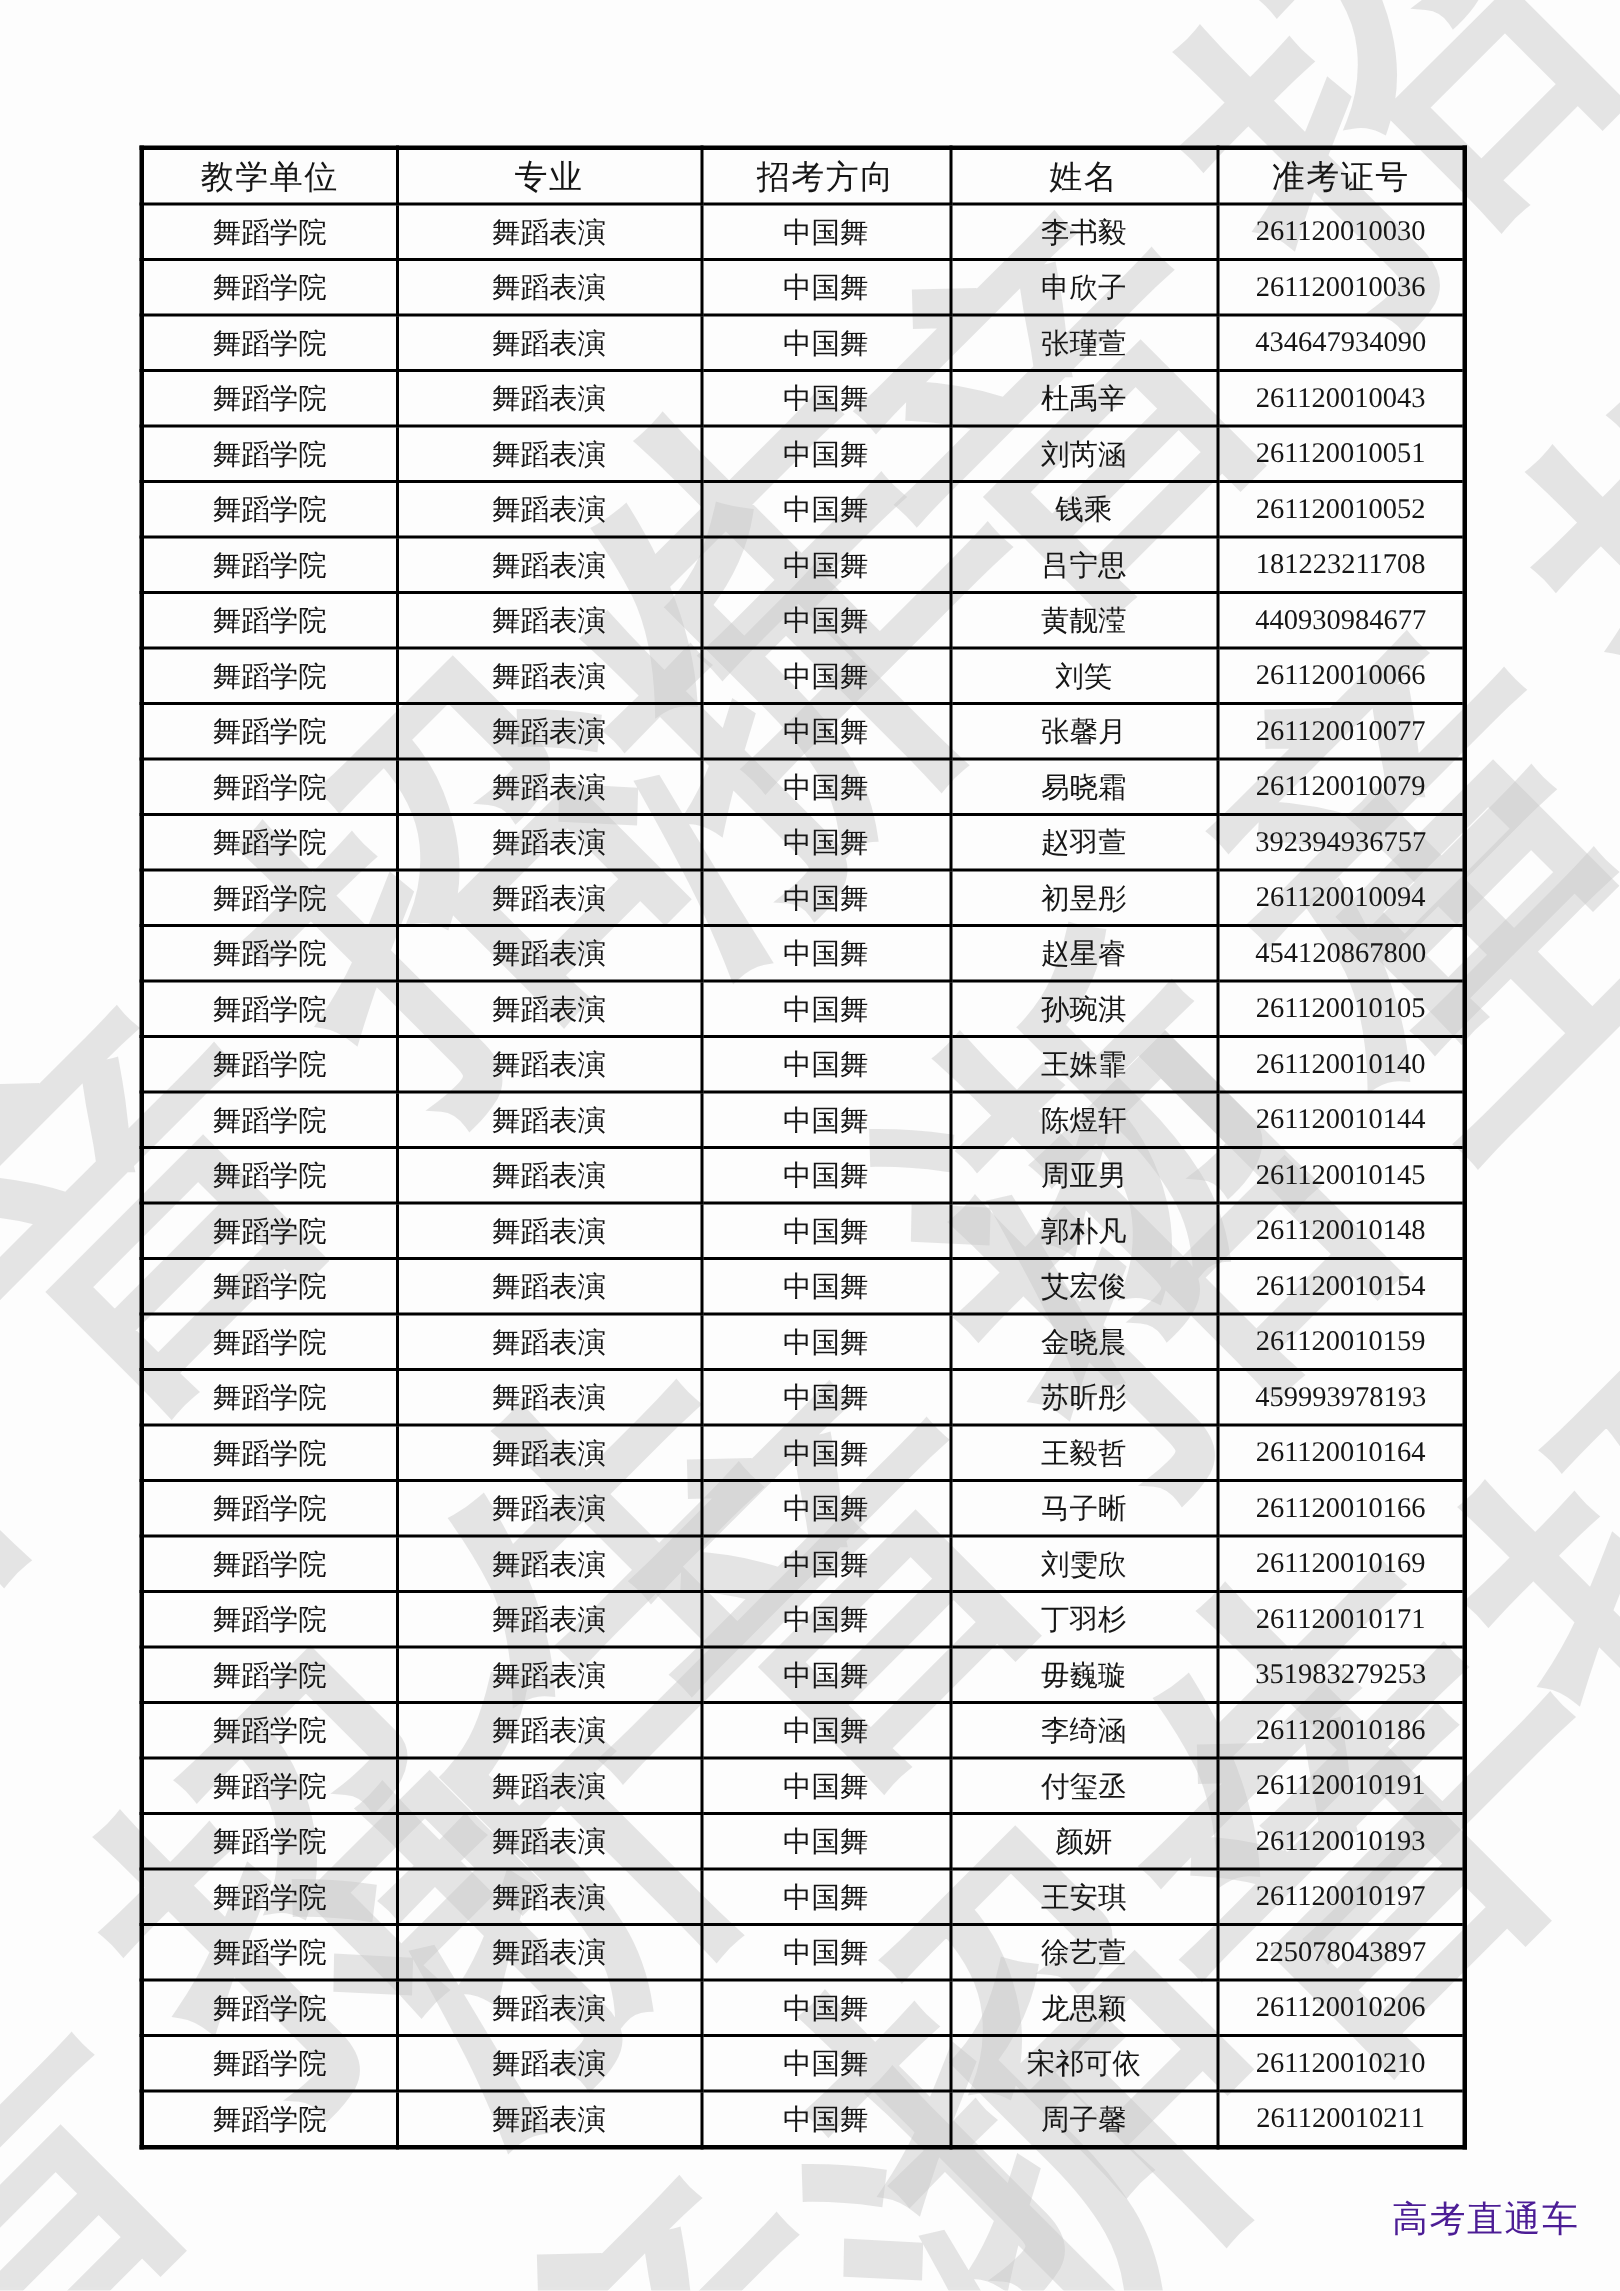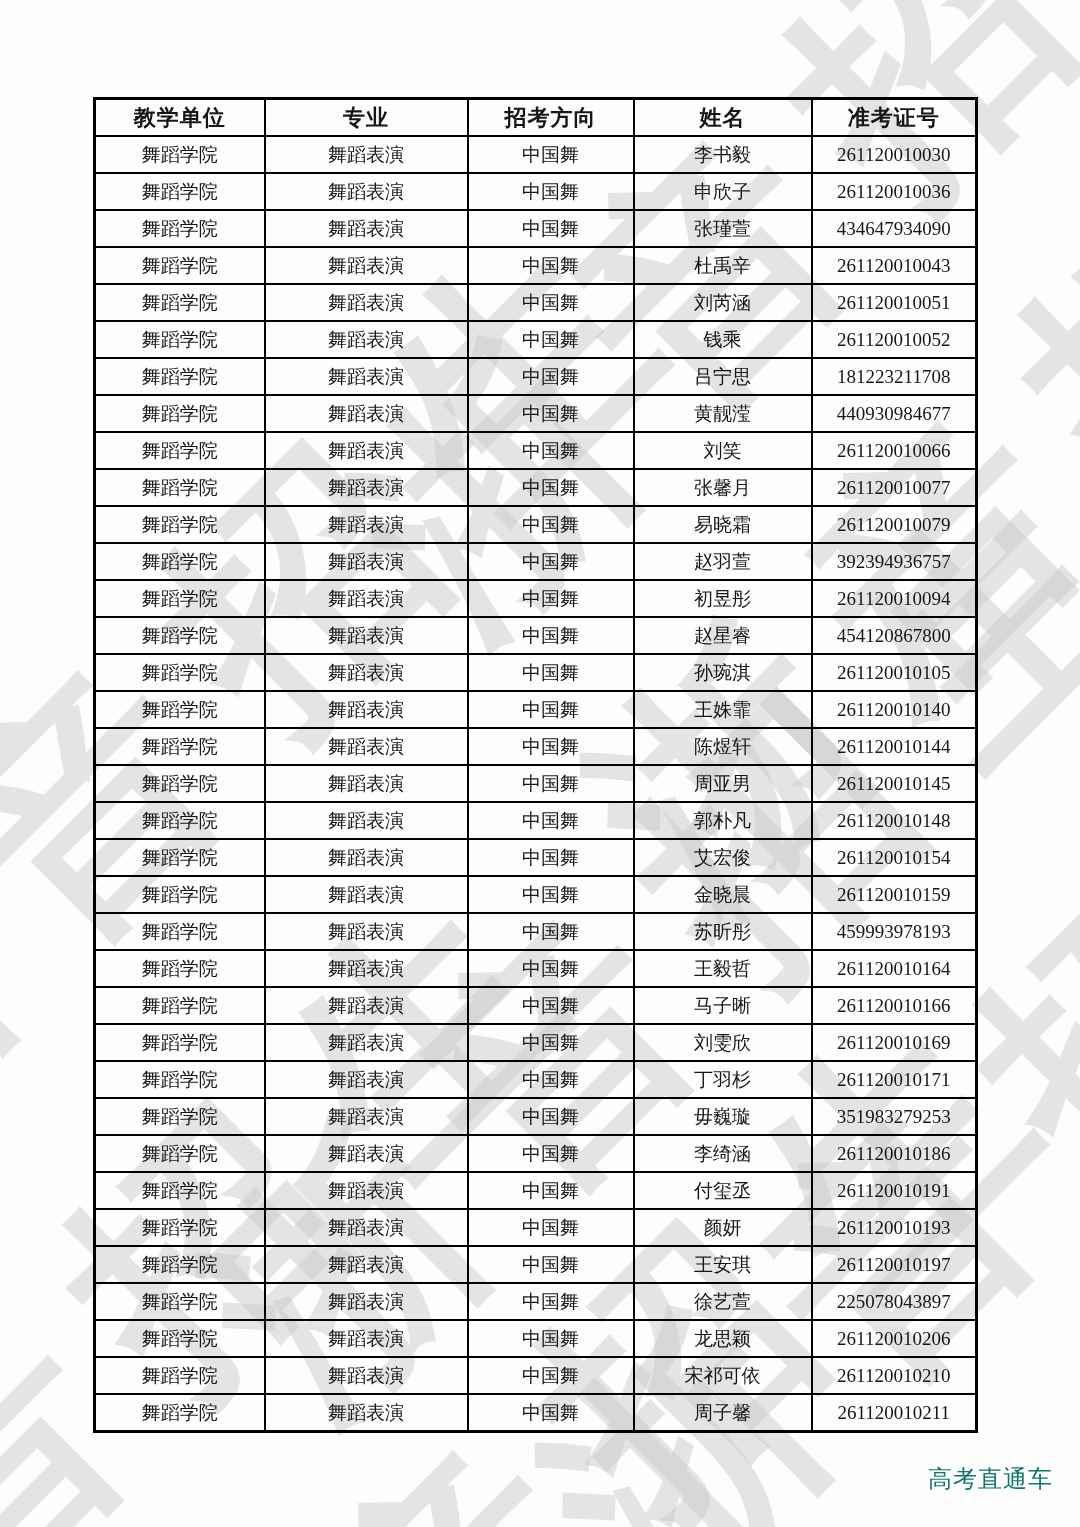--- a/index.html
+++ b/index.html
@@ -47,21 +47,21 @@
     border:2px solid #000;
     text-align:center;
     vertical-align:middle;
     color:#161616;
     height:35px;
     padding:0 2px;
     overflow:hidden;
   }
   .roster th {
     font-size:22px;
-    font-weight:bold;
+    font-weight:normal;
     letter-spacing:1px;
     margin-top:15px;
   }
   .roster td {
     font-size:19px;
     font-weight:normal;
   }
 
   
   .footer-brand {
@@ -346,13 +346,13 @@
       <tr>
         <td>舞蹈学院</td>
         <td>舞蹈表演</td>
         <td>中国舞</td>
         <td>周子馨</td>
         <td>261120010211</td>
       </tr>
     </tbody>
 </table>
 
-<div class="footer-brand" style="color: #0f766e;">高考直通车</div>
+<div class="footer-brand" style="color: #4c1d95;">高考直通车</div>
 
 </body></html>

